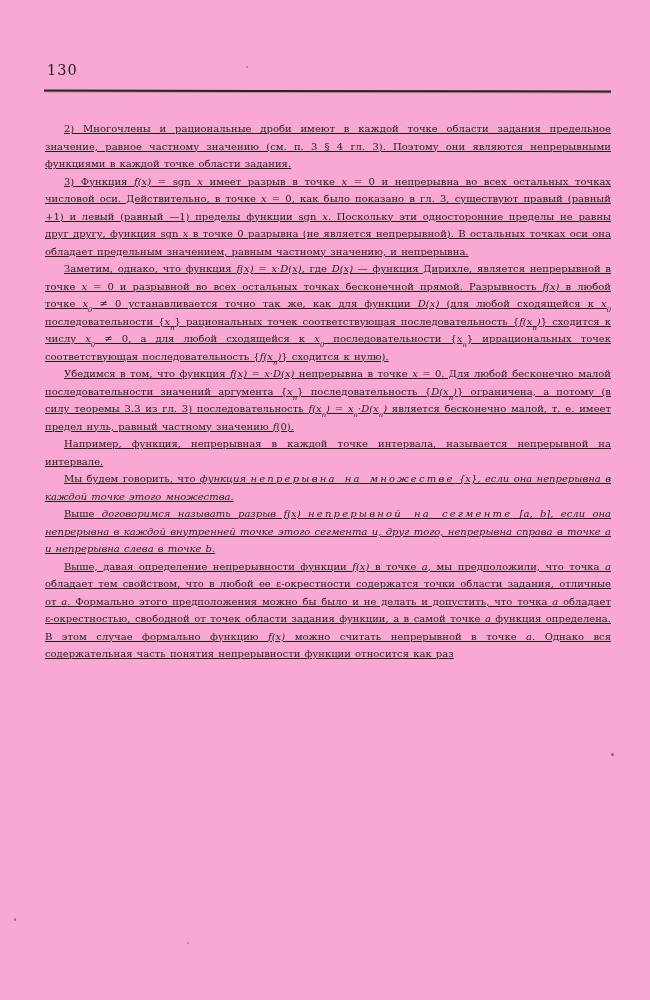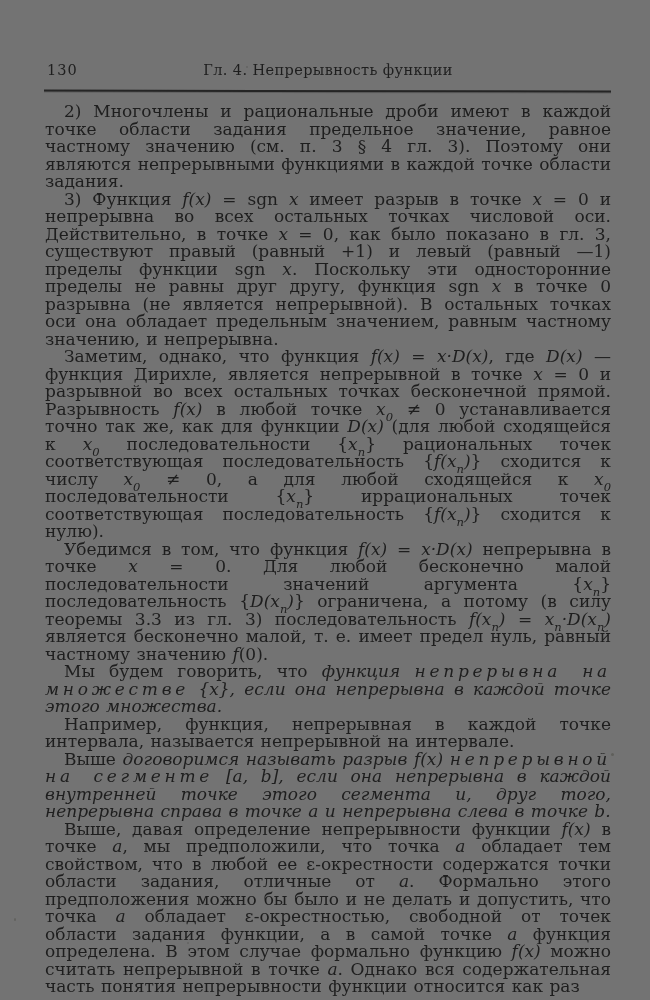--- a/index.html
+++ b/index.html
@@ -16,52 +16,52 @@
   .pagenum { position:absolute; left:2px; top:0; letter-spacing:1px; }
   .runhead { display:block; text-align:center; letter-spacing:0.4px; }
   .rule {
     position:absolute; top:90px; left:44px; width:567px; height:2px;
     background:#252525;
     box-shadow:0 1px 0 rgba(40,40,40,0.25);
     transform:rotate(0.08deg);
   }
   
   .body {
-    position:absolute; top:103px; left:45px; width:566px;
-    font-size:17px; line-height:17.5px;
+    position:absolute; top:120px; left:45px; width:566px;
+    font-size:10px; line-height:17.5px;
     text-align:justify;
     word-spacing:1px;
+    text-decoration:underline;
   }
   .para { margin:0; text-indent:19px; }
   .i, .m { font-style:italic; }
   .sp { letter-spacing:0.22em; word-spacing:0.25em; }
   sub { font-size:68%; line-height:0; position:relative; top:2px; font-style:italic; }
   
   .speck { position:absolute; background:#5a5a55; border-radius:50%; }
   .s1 { left:246px; top:66px;  width:2px; height:2px; opacity:.55; }
   .s2 { left:14px;  top:918px; width:2px; height:3px; opacity:.7; }
   .s3 { left:187px; top:942px; width:2px; height:2px; opacity:.5; }
   .s4 { left:611px; top:753px; width:3px; height:3px; opacity:.8; }
 </style>
 </head>
 <body>
 
-<div class="page" style="background: #737373; color: rgb(30, 30, 30);">
+<div class="page" style="background: #f9a8d4; color: rgb(30, 30, 30);">
   <div class="header">
     <span class="pagenum">130</span>
-    <span class="runhead">Гл. 4. Непрерывность функции</span>
   </div>
   <div class="rule" style="background: rgb(37, 37, 37);"></div>
   <div class="body">
       <p class="para"><span class="">2) Многочлены и рациональные дроби имеют в каждой точке области задания предельное значение, равное частному значению (см. п. 3 § 4 гл. 3). Поэтому они являются непрерывными функциями в каждой точке области задания.</span></p>
       <p class="para"><span class="">3) Функция </span><span class="m">f(x)</span><span class=""> = sgn </span><span class="m">x</span><span class=""> имеет разрыв в точке </span><span class="m">x</span><span class=""> = 0 и непрерывна во всех остальных точках числовой оси. Действительно, в точке </span><span class="m">x</span><span class=""> = 0, как было показано в гл. 3, существуют правый (равный +1) и левый (равный —1) пределы функции sgn </span><span class="m">x</span><span class="">. Поскольку эти односторонние пределы не равны друг другу, функция sgn </span><span class="m">x</span><span class=""> в точке 0 разрывна (не является непрерывной). В остальных точках оси она обладает предельным значением, равным частному значению, и непрерывна.</span></p>
       <p class="para"><span class="">Заметим, однако, что функция </span><span class="m">f(x)</span><span class=""> = </span><span class="m">x·D(x)</span><span class="">, где </span><span class="m">D(x)</span><span class=""> — функция Дирихле, является непрерывной в точке </span><span class="m">x</span><span class=""> = 0 и разрывной во всех остальных точках бесконечной прямой. Разрывность </span><span class="m">f(x)</span><span class=""> в любой точке </span><span class="m">x</span><sub class="m">0</sub><span class=""> ≠ 0 устанавливается точно так же, как для функции </span><span class="m">D(x)</span><span class=""> (для любой сходящейся к </span><span class="m">x</span><sub class="m">0</sub><span class=""> последовательности {</span><span class="m">x</span><sub class="m">n</sub><span class="">} рациональных точек соответствующая последовательность {</span><span class="m">f(x</span><sub class="m">n</sub><span class="m">)</span><span class="">} сходится к числу </span><span class="m">x</span><sub class="m">0</sub><span class=""> ≠ 0, а для любой сходящейся к </span><span class="m">x</span><sub class="m">0</sub><span class=""> последовательности {</span><span class="m">x</span><sub class="m">n</sub><span class="">} иррациональных точек соответствующая последовательность {</span><span class="m">f(x</span><sub class="m">n</sub><span class="m">)</span><span class="">} сходится к нулю).</span></p>
       <p class="para"><span class="">Убедимся в том, что функция </span><span class="m">f(x)</span><span class=""> = </span><span class="m">x·D(x)</span><span class=""> непрерывна в точке </span><span class="m">x</span><span class=""> = 0. Для любой бесконечно малой последовательности значений аргумента {</span><span class="m">x</span><sub class="m">n</sub><span class="">} последовательность {</span><span class="m">D(x</span><sub class="m">n</sub><span class="m">)</span><span class="">} ограничена, а потому (в силу теоремы 3.3 из гл. 3) последовательность </span><span class="m">f(x</span><sub class="m">n</sub><span class="m">)</span><span class=""> = </span><span class="m">x</span><sub class="m">n</sub><span class="m">·D(x</span><sub class="m">n</sub><span class="m">)</span><span class=""> является бесконечно малой, т. е. имеет предел нуль, равный частному значению </span><span class="m">f</span><span class="">(0).</span></p>
+      <p class="para"><span class="">Например, функция, непрерывная в каждой точке интервала, называется непрерывной на интервале.</span></p>
       <p class="para"><span class="">Мы будем говорить, что </span><span class="i">функция </span><span class="i sp">непрерывна на множестве</span><span class="i"> {x}, если она непрерывна в каждой точке этого множества.</span></p>
-      <p class="para"><span class="">Например, функция, непрерывная в каждой точке интервала, называется непрерывной на интервале.</span></p>
       <p class="para"><span class="">Выше </span><span class="i">договоримся называть разрыв f(x) </span><span class="i sp">непрерывной на сегменте</span><span class="i"> [a, b], если она непрерывна в каждой внутренней точке этого сегмента и, друг того, непрерывна справа в точке a и непрерывна слева в точке b.</span></p>
       <p class="para"><span class="">Выше, давая определение непрерывности функции </span><span class="m">f(x)</span><span class=""> в точке </span><span class="m">a</span><span class="">, мы предположили, что точка </span><span class="m">a</span><span class=""> обладает тем свойством, что в любой ее ε-окрестности содержатся точки области задания, отличные от </span><span class="m">a</span><span class="">. Формально этого предположения можно бы было и не делать и допустить, что точка </span><span class="m">a</span><span class=""> обладает ε-окрестностью, свободной от точек области задания функции, а в самой точке </span><span class="m">a</span><span class=""> функция определена. В этом случае формально функцию </span><span class="m">f(x)</span><span class=""> можно считать непрерывной в точке </span><span class="m">a</span><span class="">. Однако вся содержательная часть понятия непрерывности функции относится как раз</span></p>
     </div>
   <div class="speck s1"></div>
   <div class="speck s2"></div>
   <div class="speck s3"></div>
   <div class="speck s4"></div>
 </div>
 
 </body></html>

